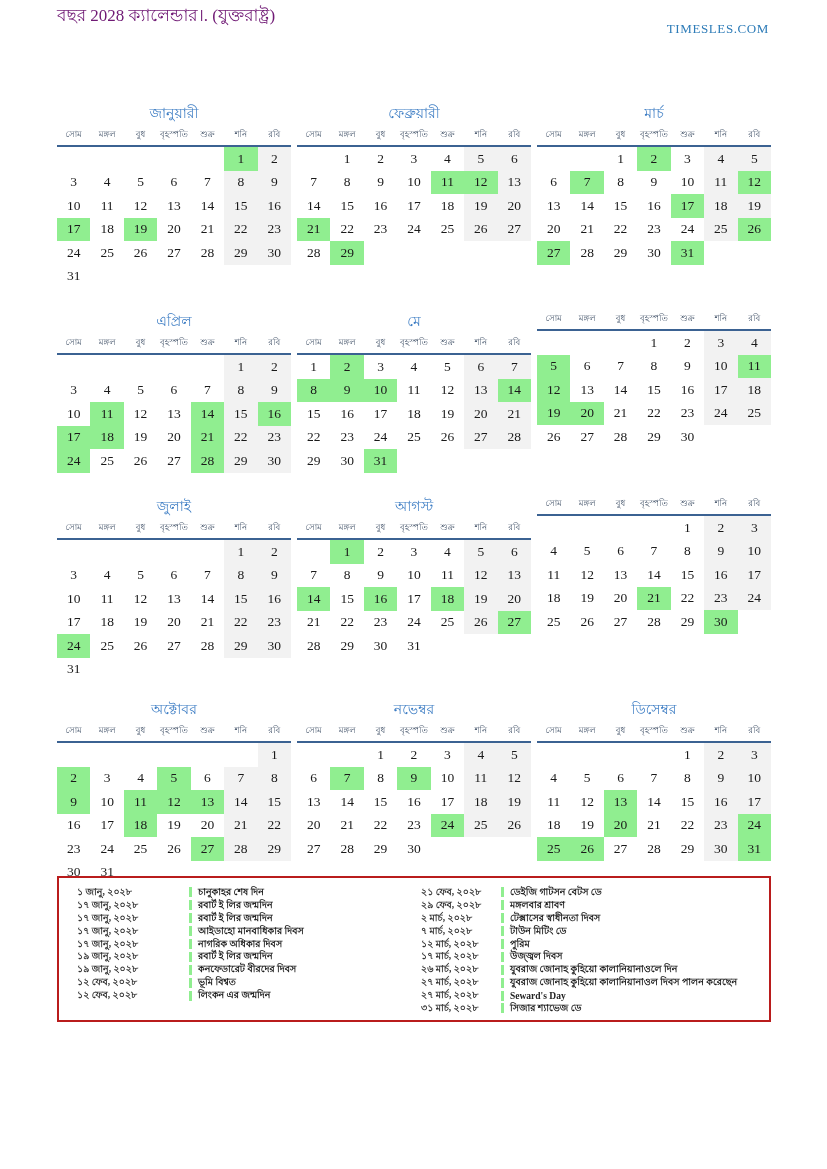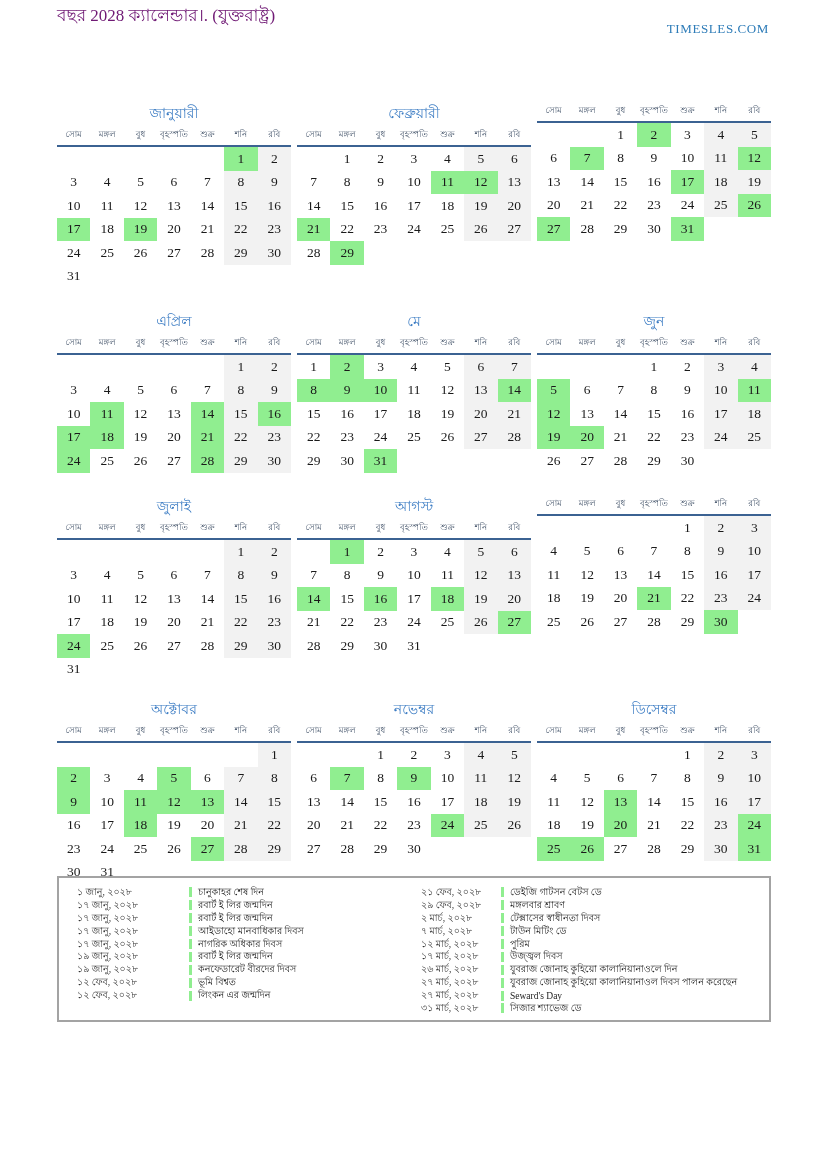--- a/index.html
+++ b/index.html
@@ -27,21 +27,21 @@
   }
   .days{display:grid;grid-template-columns:repeat(7,1fr);grid-auto-rows:23.5px;}
   .day{
     display:flex;align-items:center;justify-content:center;
     font-size:13.5px;color:#1a1a1a;
   }
   .day.weekend{background:#f2f2f2;}
   .day.holiday{background:#90ee90;}
   .legend{
     position:absolute;left:57px;top:876px;width:714px;height:146px;
-    border:2px solid #a3a3a3;box-sizing:border-box;
+    border:2px solid #b91c1c;box-sizing:border-box;font-weight:bold;
   }
   .legend-col{position:absolute;top:8px;}
   .legend-col.c1{left:18px;width:330px;}
   .legend-col.c2{left:362px;width:345px;}
   .legend-row{display:flex;align-items:center;height:12.9px;}
   .legend-date{width:112px;flex-shrink:0;font-size:9.5px;color:#333;white-space:nowrap;}
   .c2 .legend-date{width:80px;}
   .legend-bar{width:3px;height:10px;background:#90ee90;margin-right:6px;flex-shrink:0;}
   .legend-name{font-size:9.5px;color:#222;white-space:nowrap;}
 </style>
@@ -140,20 +140,21 @@
         <div class="day">23</div>
         <div class="day">24</div>
         <div class="day">25</div>
         <div class="day weekend">26</div>
         <div class="day weekend">27</div>
         <div class="day">28</div>
         <div class="day holiday">29</div>
       </div>
     </div>
     <div class="month" style="left: 537px; top: 72px;">
+      <div class="month-title">মার্চ</div>
       <div class="wk-header">
         <span>সোম</span>
         <span>মঙ্গল</span>
         <span>বুধ</span>
         <span>বৃহস্পতি</span>
         <span>শুক্র</span>
         <span>শনি</span>
         <span>রবি</span>
       </div>
       <div class="days">
@@ -280,21 +281,20 @@
         <div class="day">25</div>
         <div class="day">26</div>
         <div class="day weekend">27</div>
         <div class="day weekend">28</div>
         <div class="day">29</div>
         <div class="day">30</div>
         <div class="day holiday">31</div>
       </div>
     </div>
     <div class="month" style="left: 537px; top: 280px;">
-      <div class="month-title">জুন</div>
       <div class="wk-header">
         <span>সোম</span>
         <span>মঙ্গল</span>
         <span>বুধ</span>
         <span>বৃহস্পতি</span>
         <span>শুক্র</span>
         <span>শনি</span>
         <span>রবি</span>
       </div>
       <div class="days">

